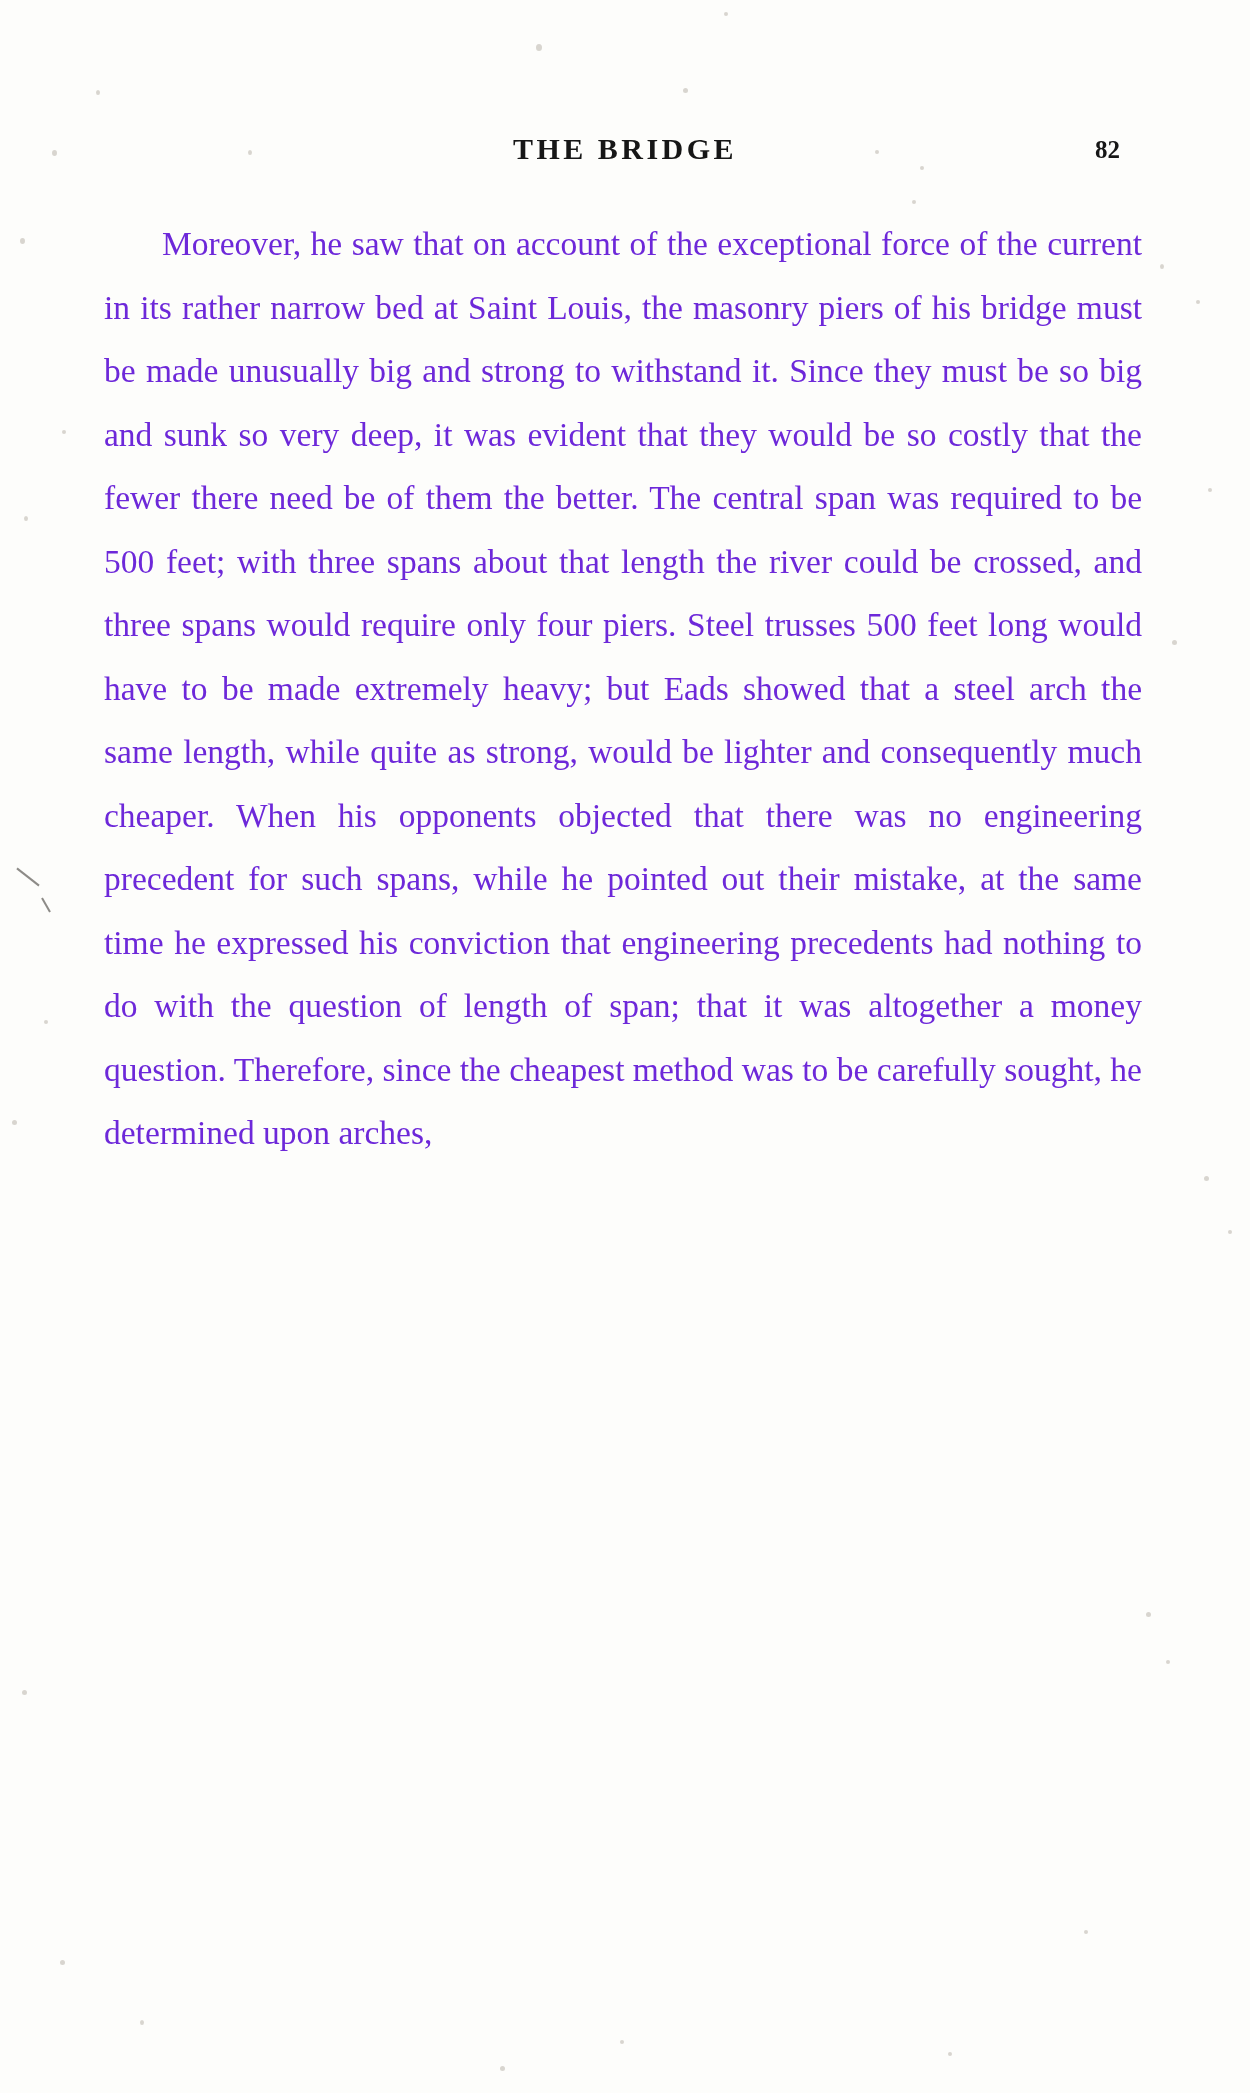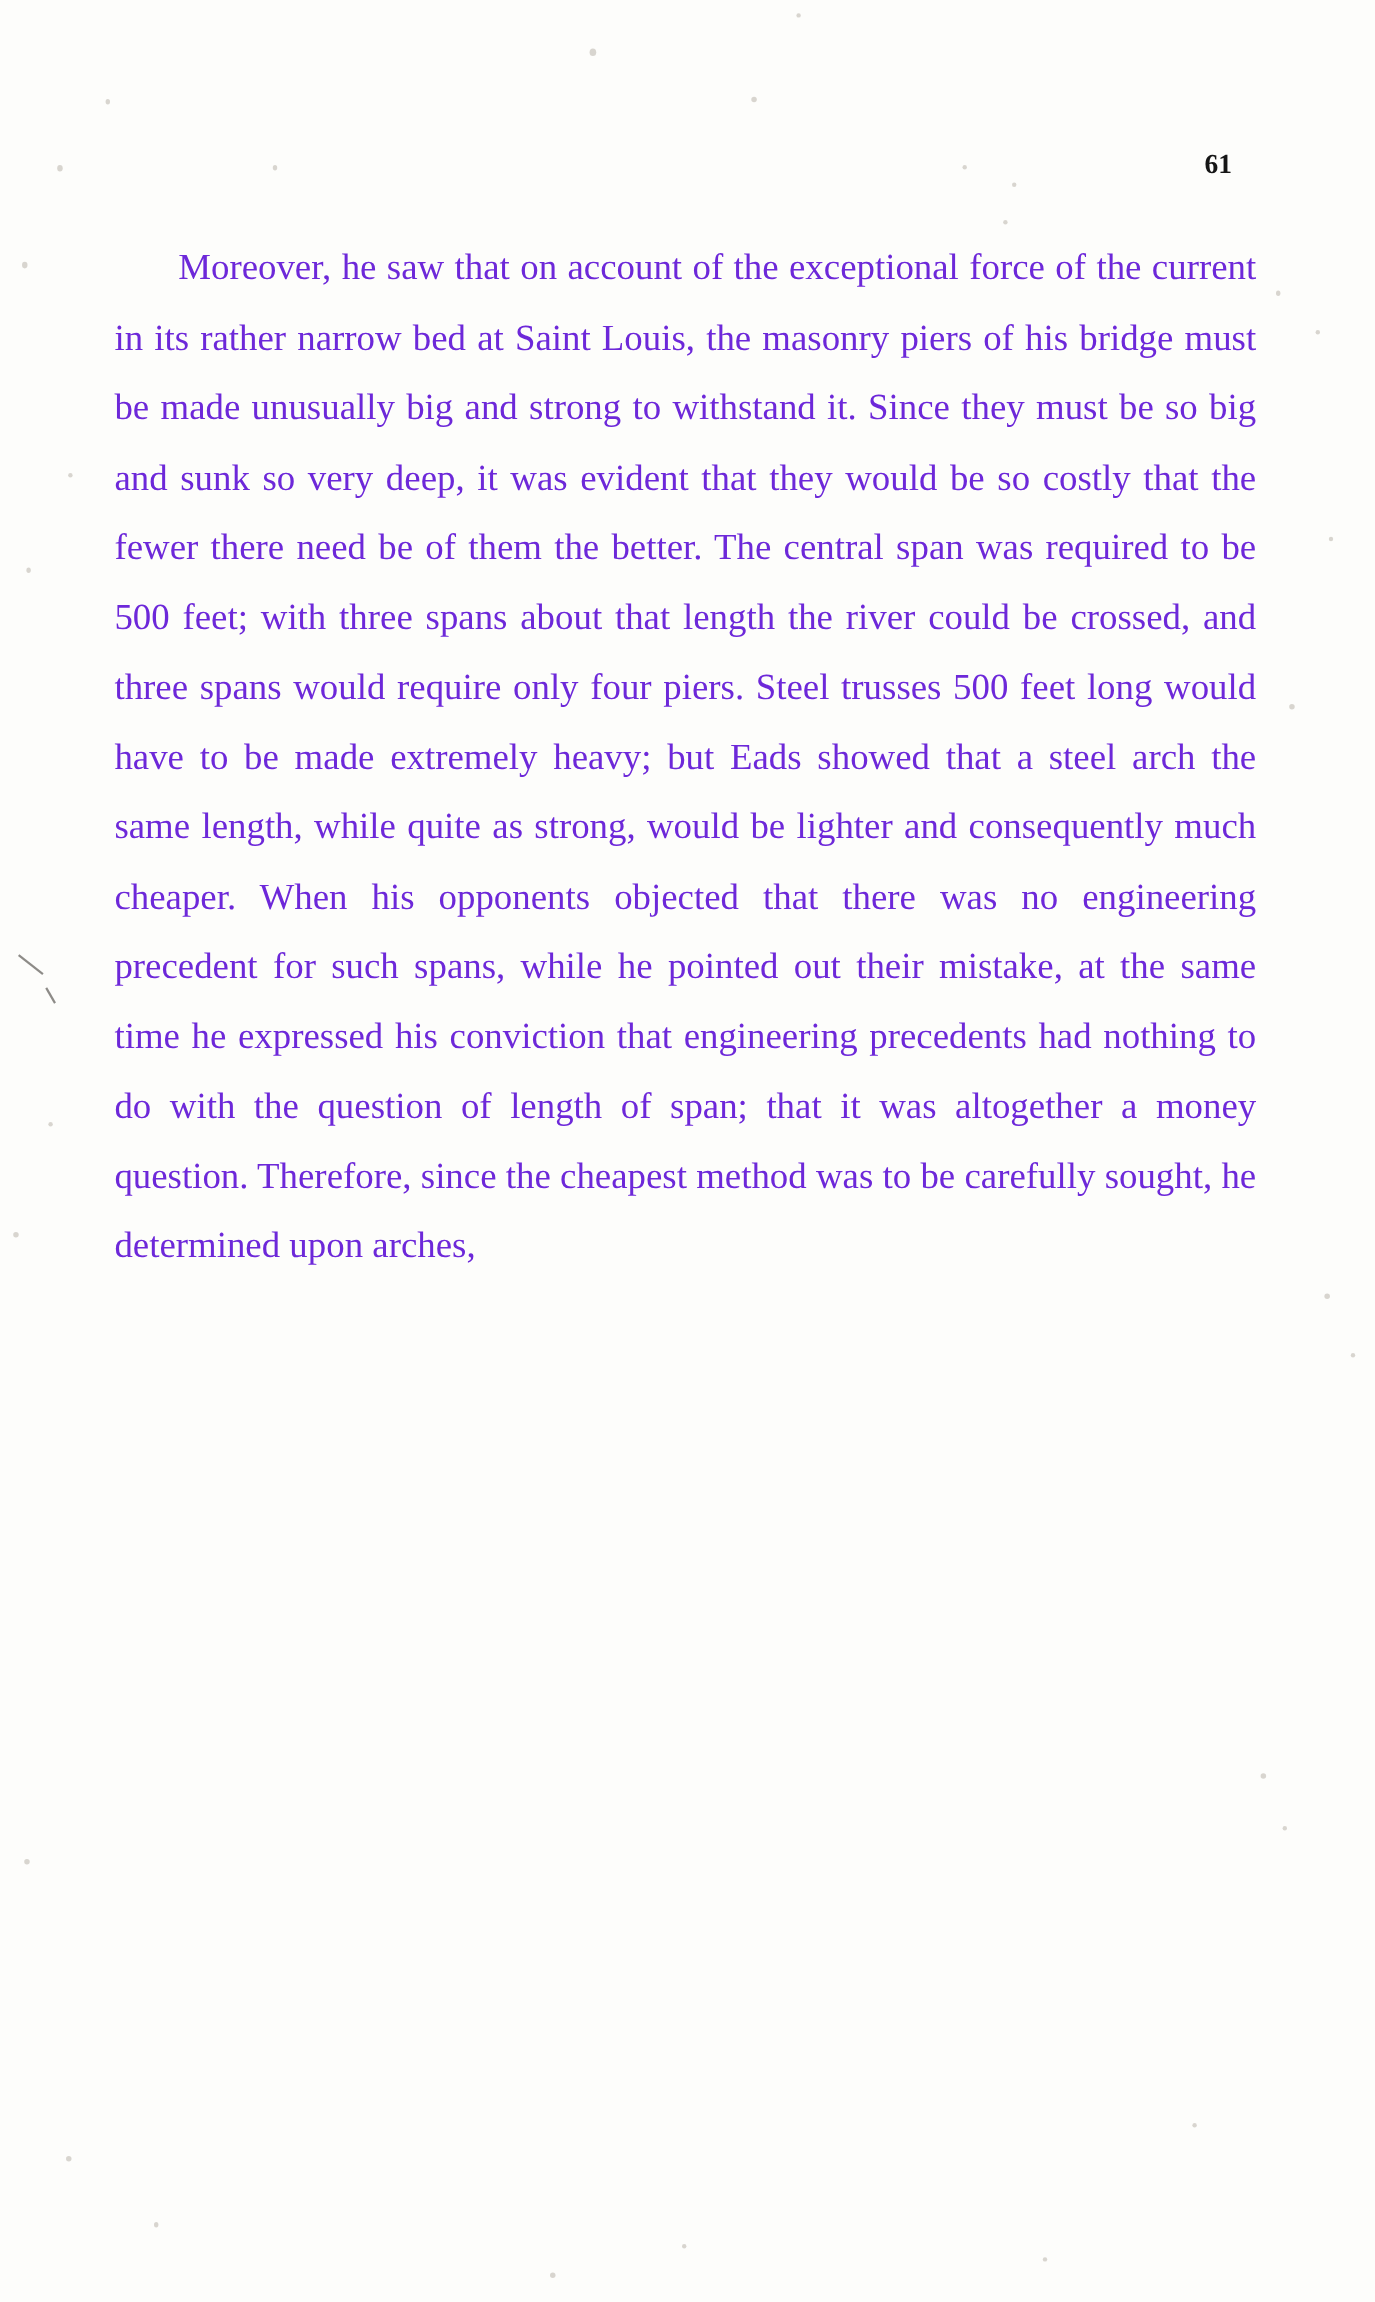--- a/index.html
+++ b/index.html
@@ -112,20 +112,21 @@
   <div class="speckle" style="left:140px; top:2020px; width:4px; height:5px;"></div>
   <div class="speckle" style="left:500px; top:2066px; width:5px; height:5px;"></div>
   <div class="speckle" style="left:620px; top:2040px; width:4px; height:4px;"></div>
   <div class="speckle" style="left:948px; top:2052px; width:4px; height:4px;"></div>
   <div class="speckle" style="left:1084px; top:1930px; width:4px; height:4px;"></div>
 
   <div class="margin-mark" style="left:14px; top:876px; width:28px; height:2px; transform: rotate(38deg);"></div>
   <div class="margin-mark" style="left:38px; top:904px; width:16px; height:2px; transform: rotate(60deg);"></div>
 
   <div class="header">
-    <div class="folio">61</div>
+    <div class="running-head">THE BRIDGE</div>
+    <div class="folio">82</div>
   </div>
 
   <div class="body-text">
     <p class="indent">Moreover, he saw that on account of the exceptional force of the current in its rather narrow bed at Saint Louis, the masonry piers of his bridge must be made unusually big and strong to withstand it.  Since they must be so big and sunk so very deep, it was evident that they would be so costly that the fewer there need be of them the better.  The central span was required to be 500 feet; with three spans about that length the river could be crossed, and three spans would require only four piers.  Steel trusses 500 feet long would have to be made extremely heavy; but Eads showed that a steel arch the same length, while quite as strong, would be lighter and consequently much cheaper.  When his opponents objected that there was no engineering precedent for such spans, while he pointed out their mistake, at the same time he expressed his conviction that engineering precedents had nothing to do with the question of length of span; that it was altogether a money question.  Therefore, since the cheapest method was to be carefully sought, he determined upon arches,</p>
   </div>
 
 </div>
 
 </body></html>

